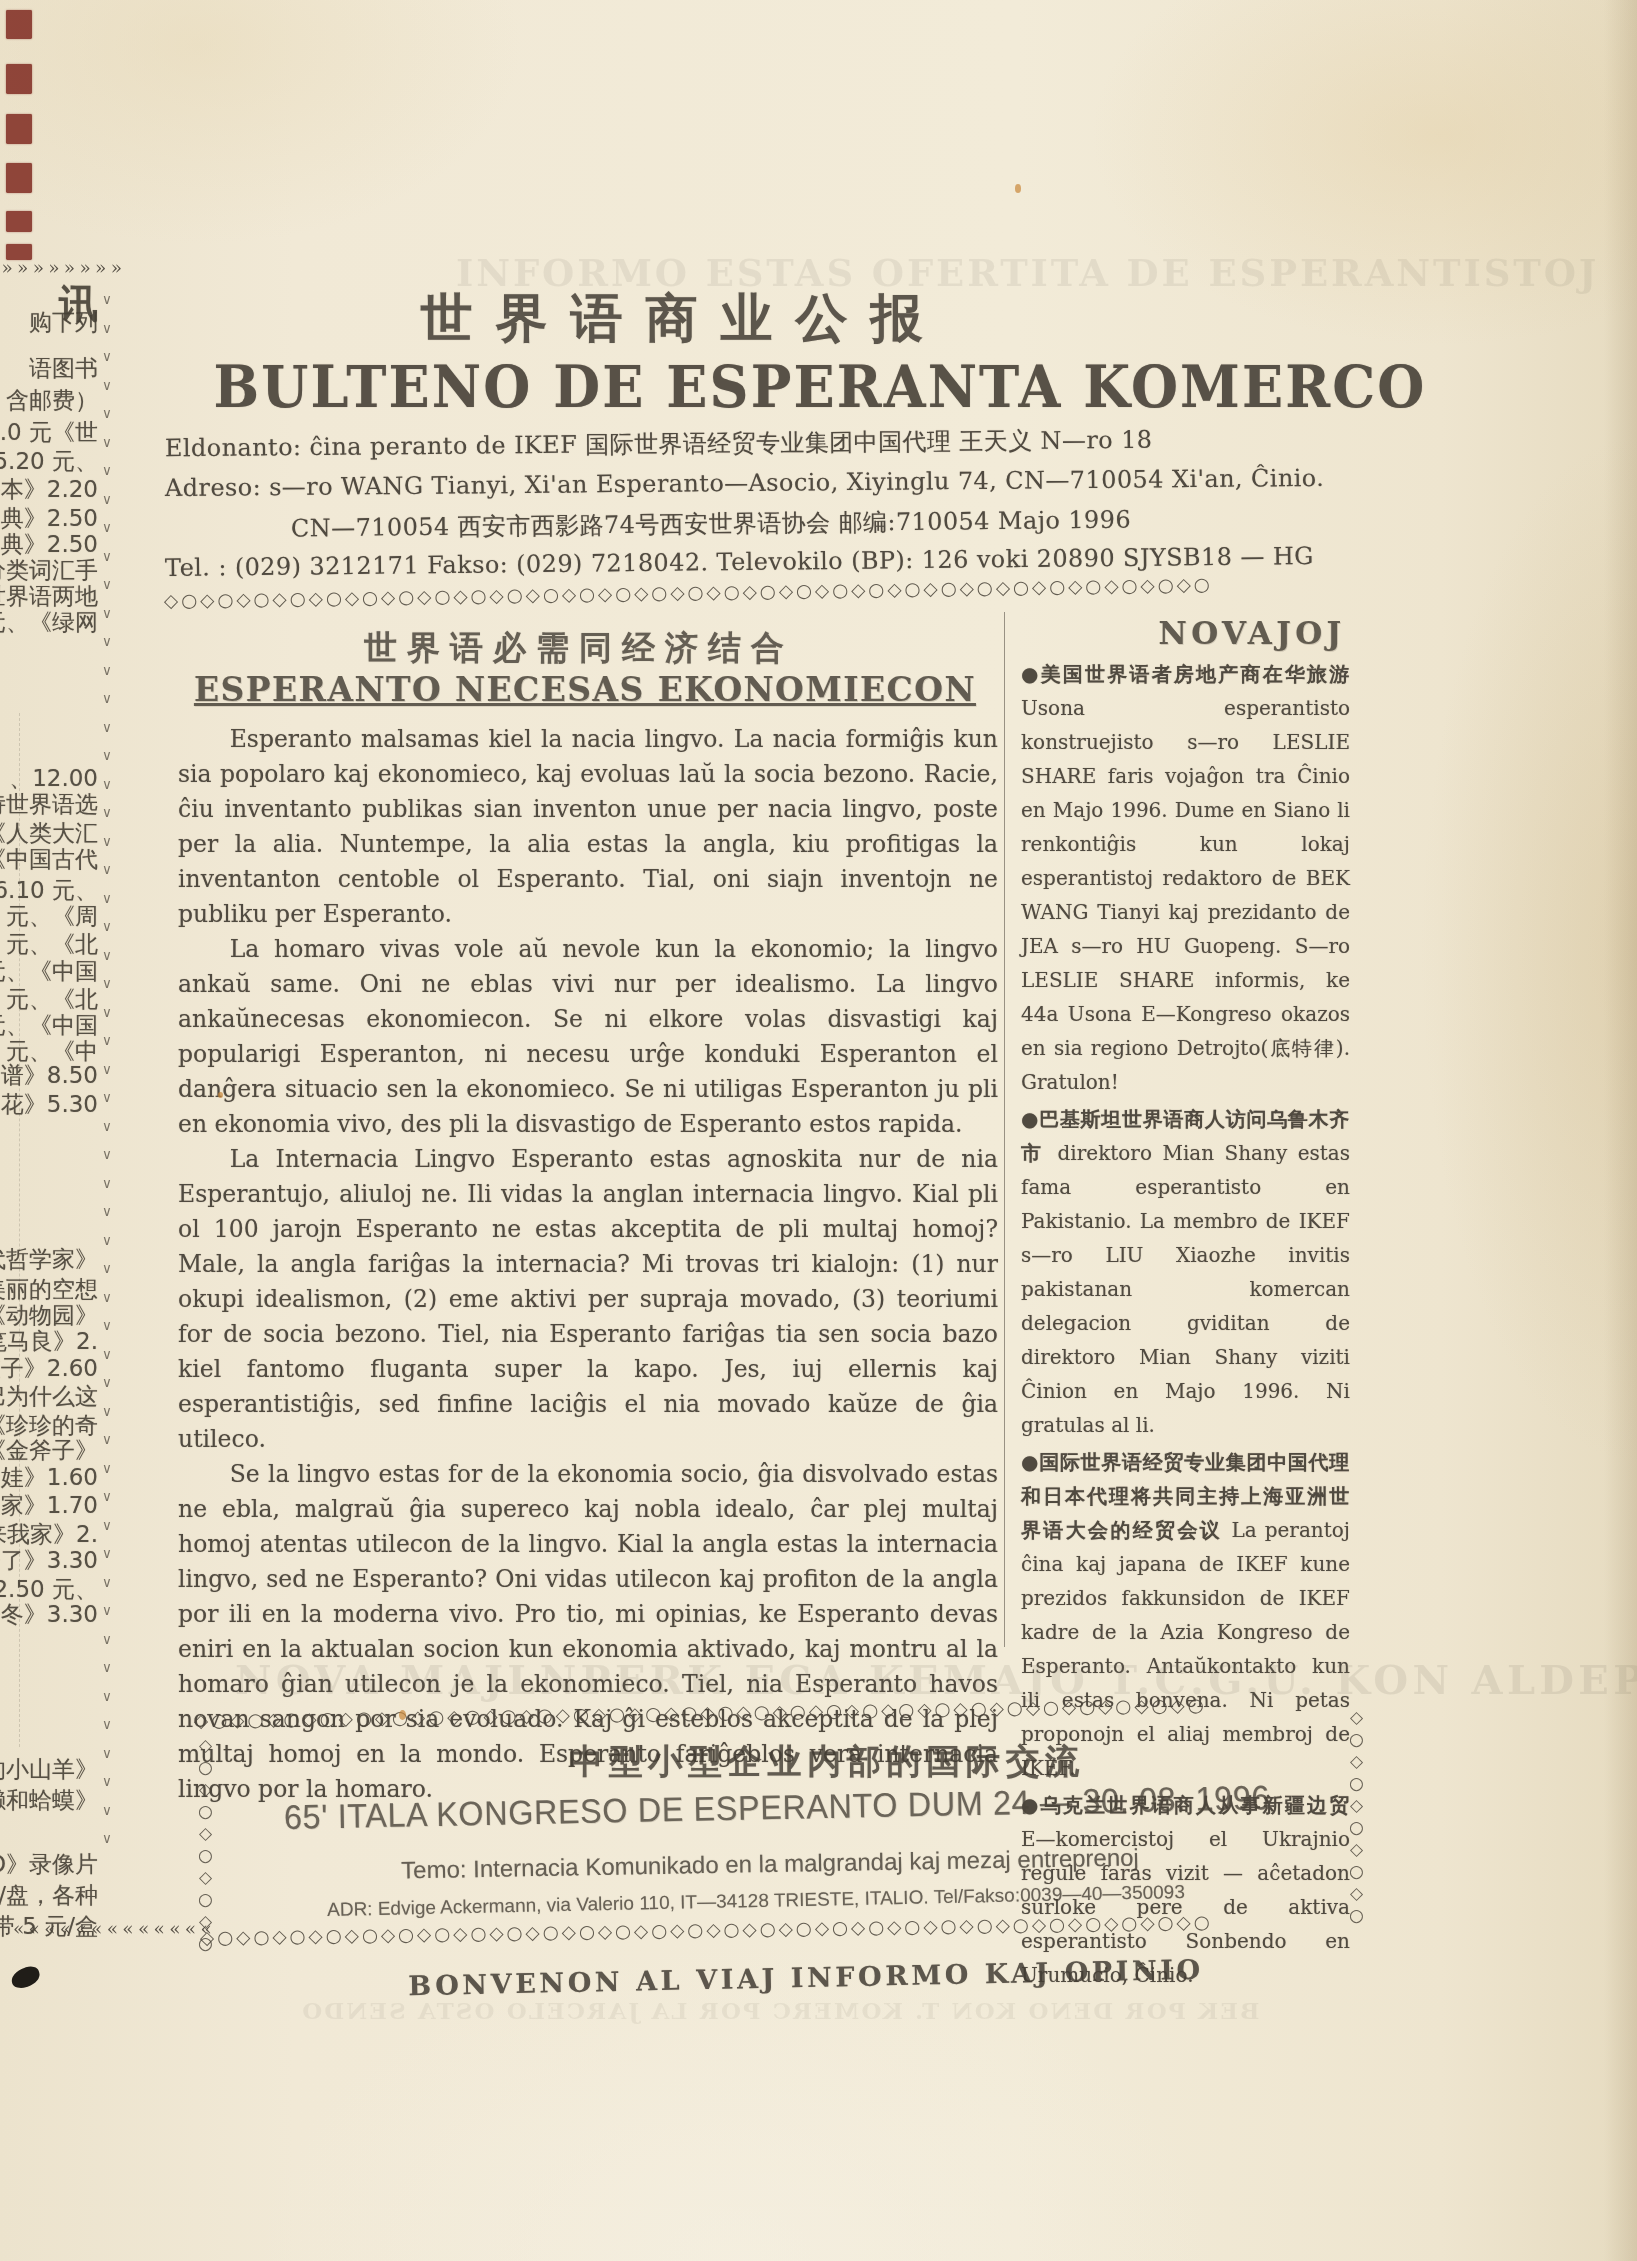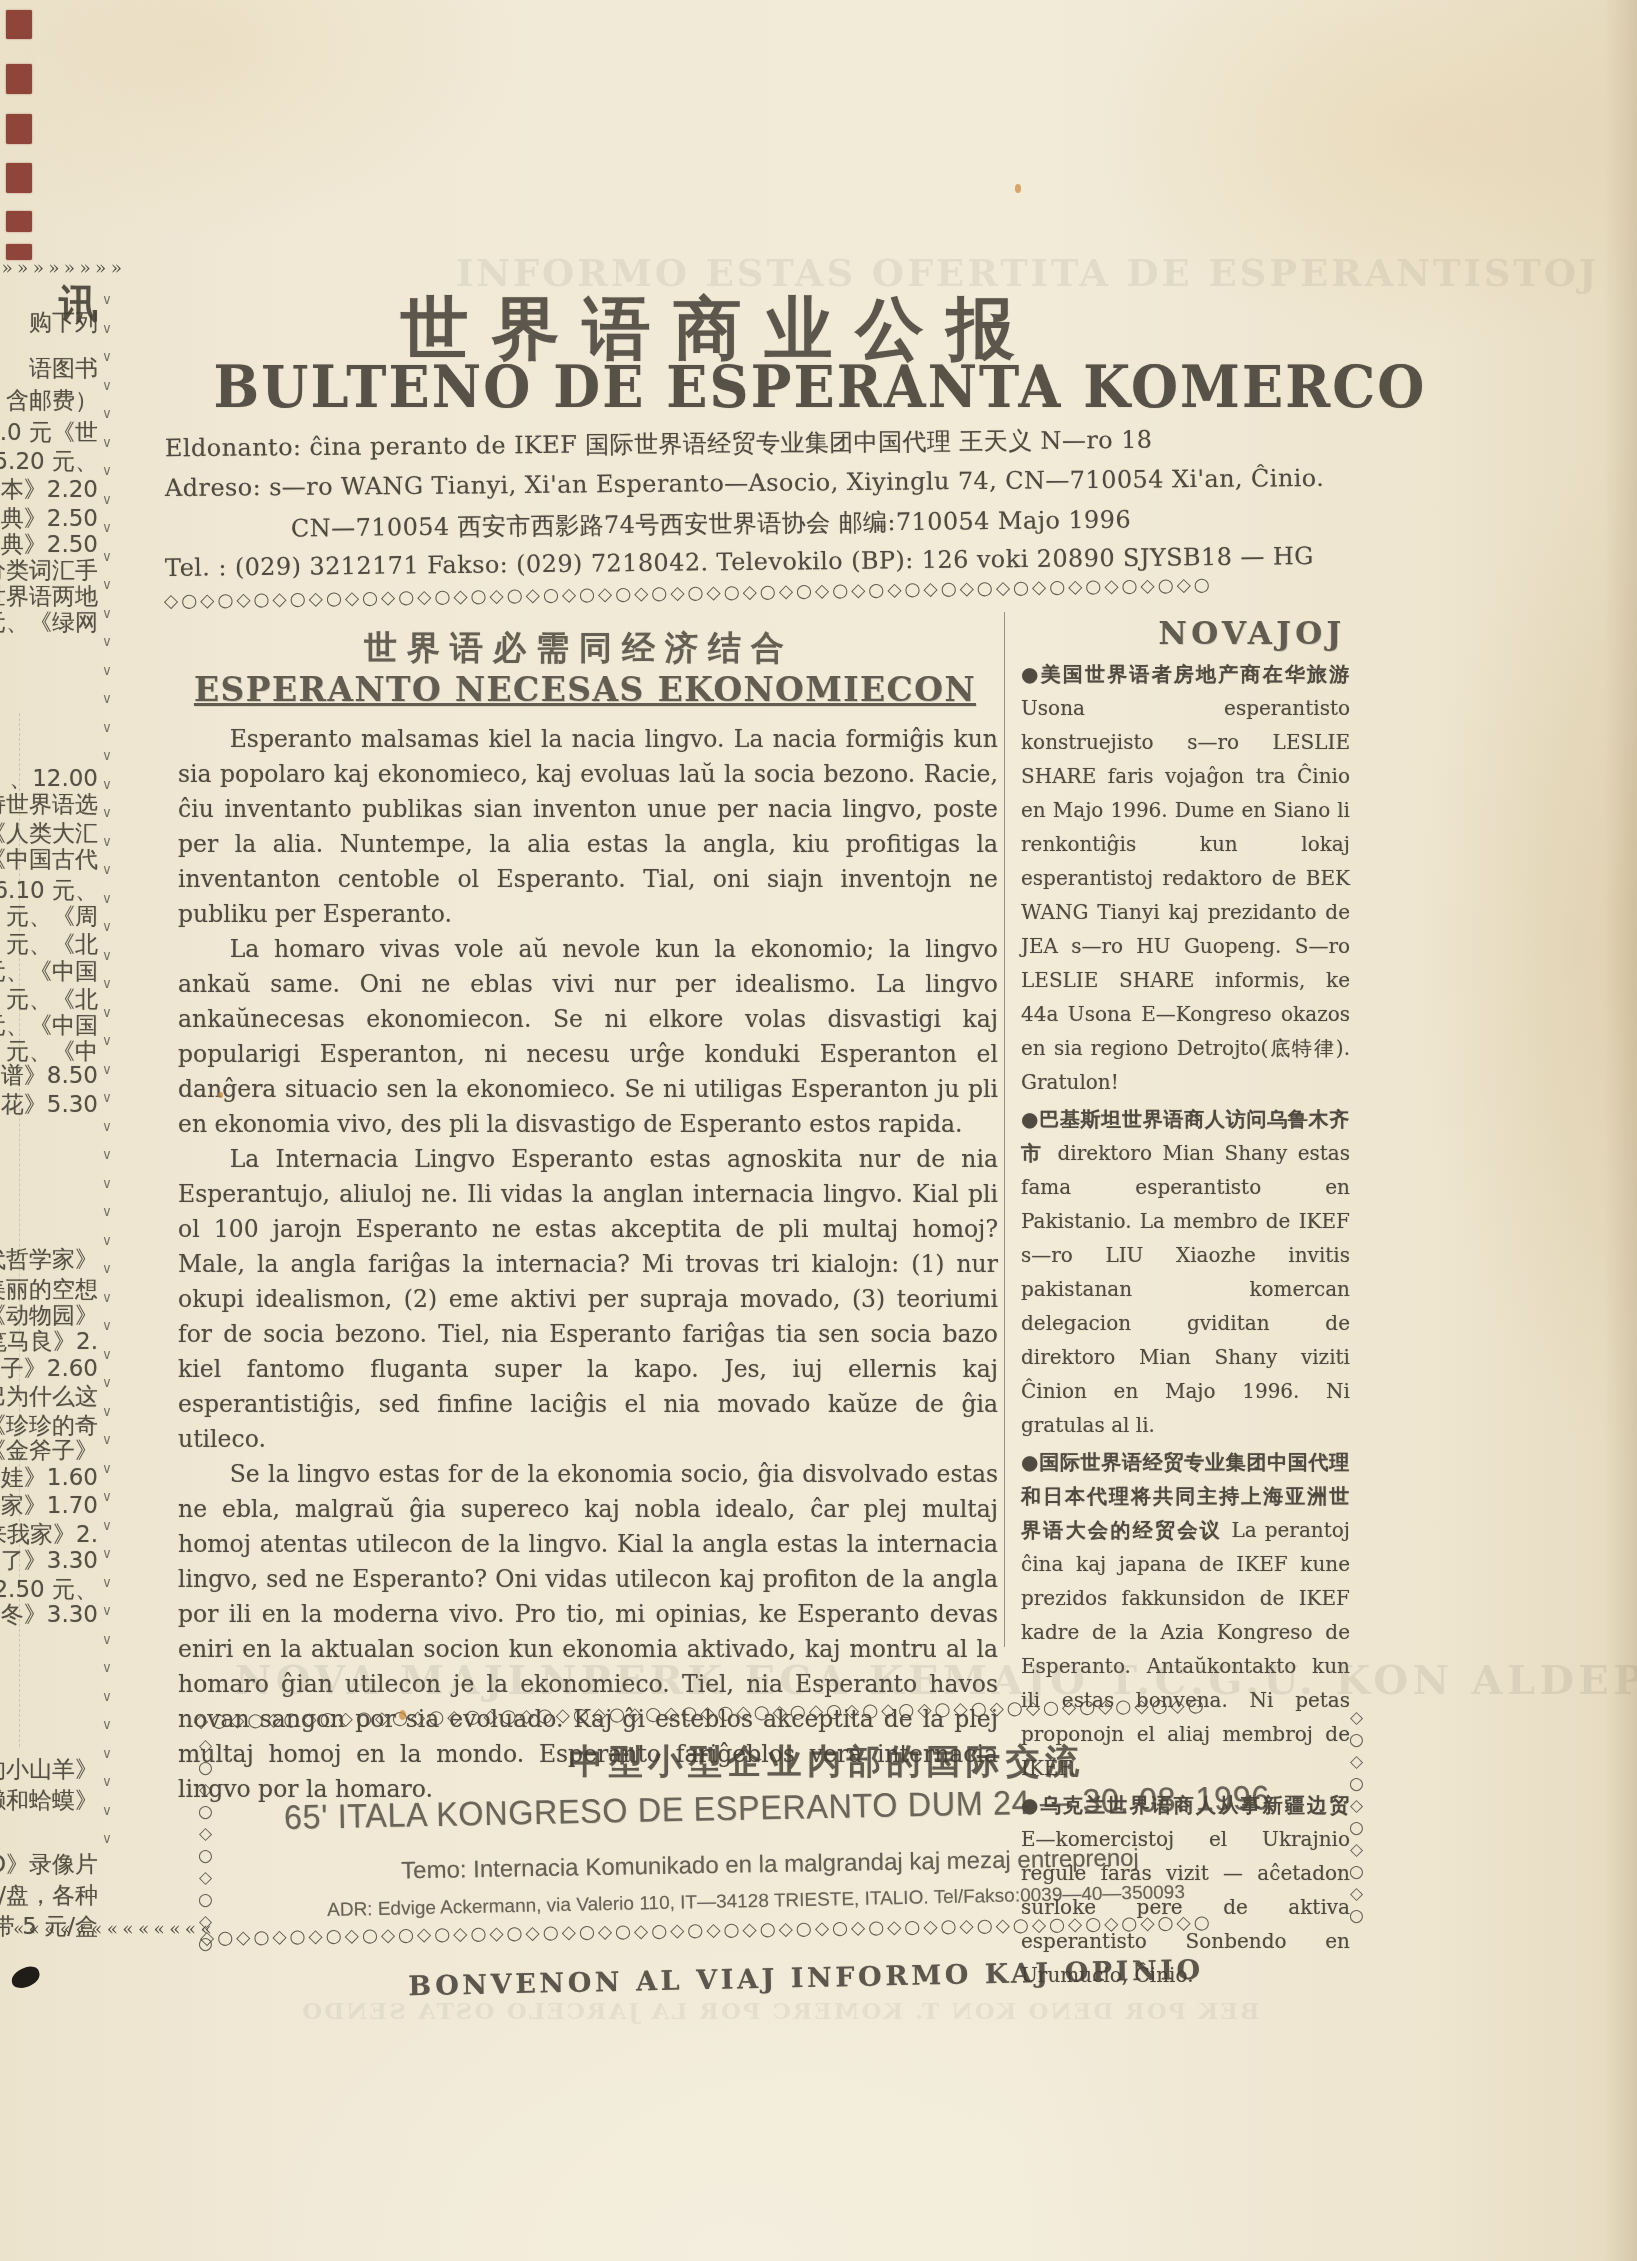--- a/index.html
+++ b/index.html
@@ -13,21 +13,21 @@
       radial-gradient(642px 428px at 45% 100%, rgba(246,241,228,.6), transparent 75%),
       linear-gradient(90deg, #ece3cd 0%, #f1e9d6 18%, #f2ebd8 62%, #eee5cf 88%, #e6dbc0 100%);
   }
   .page:after{content:"";position:absolute;right:0;top:0;width:33px;height:100%;
     background:linear-gradient(90deg, transparent, rgba(150,128,90,.22));pointer-events:none;}
   .ink{color:#433d34;text-shadow:0 0 1.1px rgba(70,60,48,.45);}
   .stamp{color:#4a443a;opacity:.9;text-shadow:0.7px 0.7px 0 rgba(90,80,66,.25),-0.7px 0 0 rgba(90,80,66,.18);}
   .abs{position:absolute;}
   .nowrap{white-space:nowrap;}
   .center{transform:translateX(-50%);}
-  .title-cn{font-size:68px;letter-spacing:23px;font-family:"DejaVu Sans",sans-serif;font-weight:bold;opacity:.85;margin-left:36px;}
+  .title-cn{font-size:52px;letter-spacing:23px;font-family:"DejaVu Sans",sans-serif;font-weight:bold;opacity:.85;}
   .title-eo{font-size:54px;font-weight:bold;letter-spacing:2.1px;transform:translateX(-50%) scaleY(1.06);opacity:.88;}
   .info-line{font-size:24px;letter-spacing:0.4px;opacity:.92;}
   .chain{font-size:18.5px;letter-spacing:2.9px;color:#4a443a;opacity:.85;white-space:nowrap;}
   .vchain{font-size:17px;line-height:22px;color:#4a443a;opacity:.82;white-space:pre;text-align:center;}
   .head-cn{font-size:33px;letter-spacing:10px;font-family:"DejaVu Sans",sans-serif;font-weight:bold;opacity:.8;}
   .head-eo{font-size:33px;font-weight:bold;letter-spacing:1.4px;opacity:.85;}
   .novajoj-h{font-size:31px;font-weight:bold;letter-spacing:4.3px;opacity:.85;}
   .col-rule{width:1.4px;background:rgba(62,56,46,.5);}
   .paras{width:820px;font-size:23.5px;line-height:35px;text-align:justify;opacity:.92;}
   .paras p{margin:0;text-indent:2.2em;}

